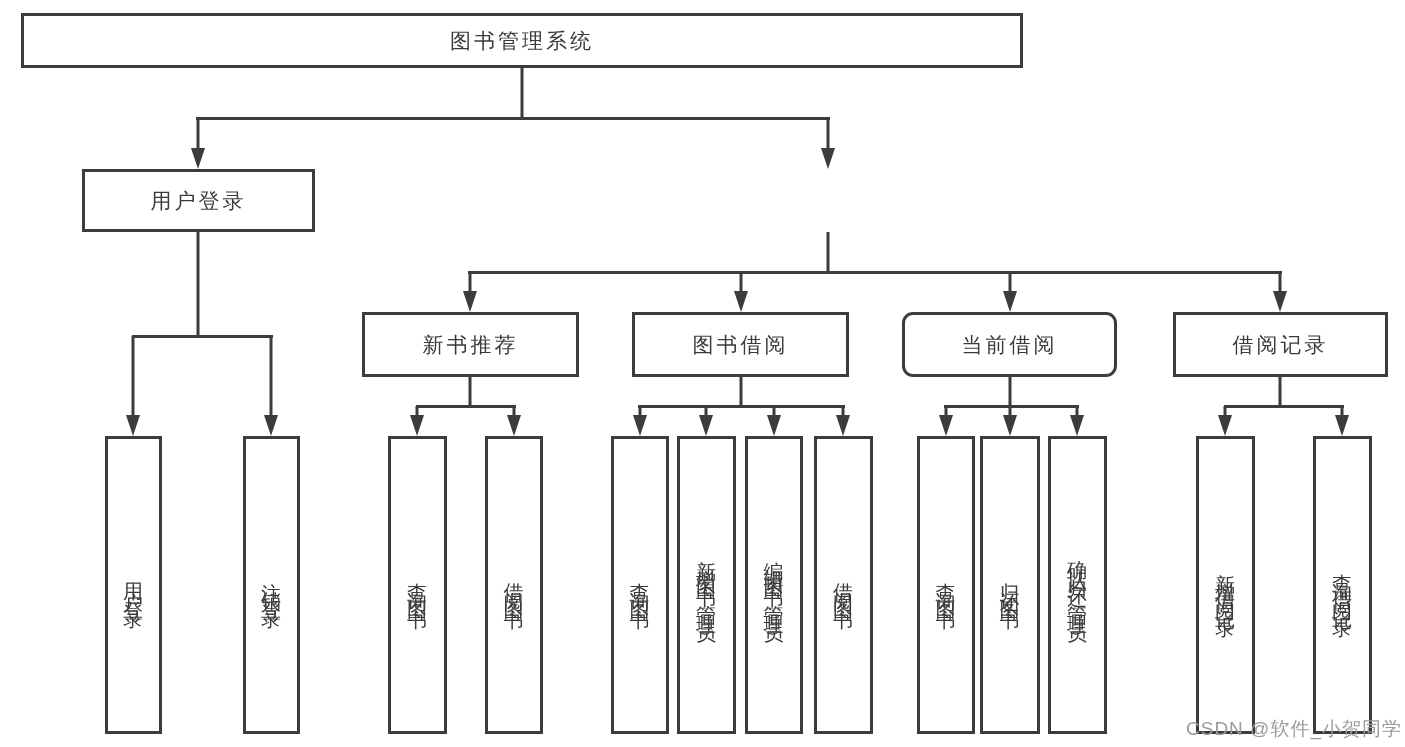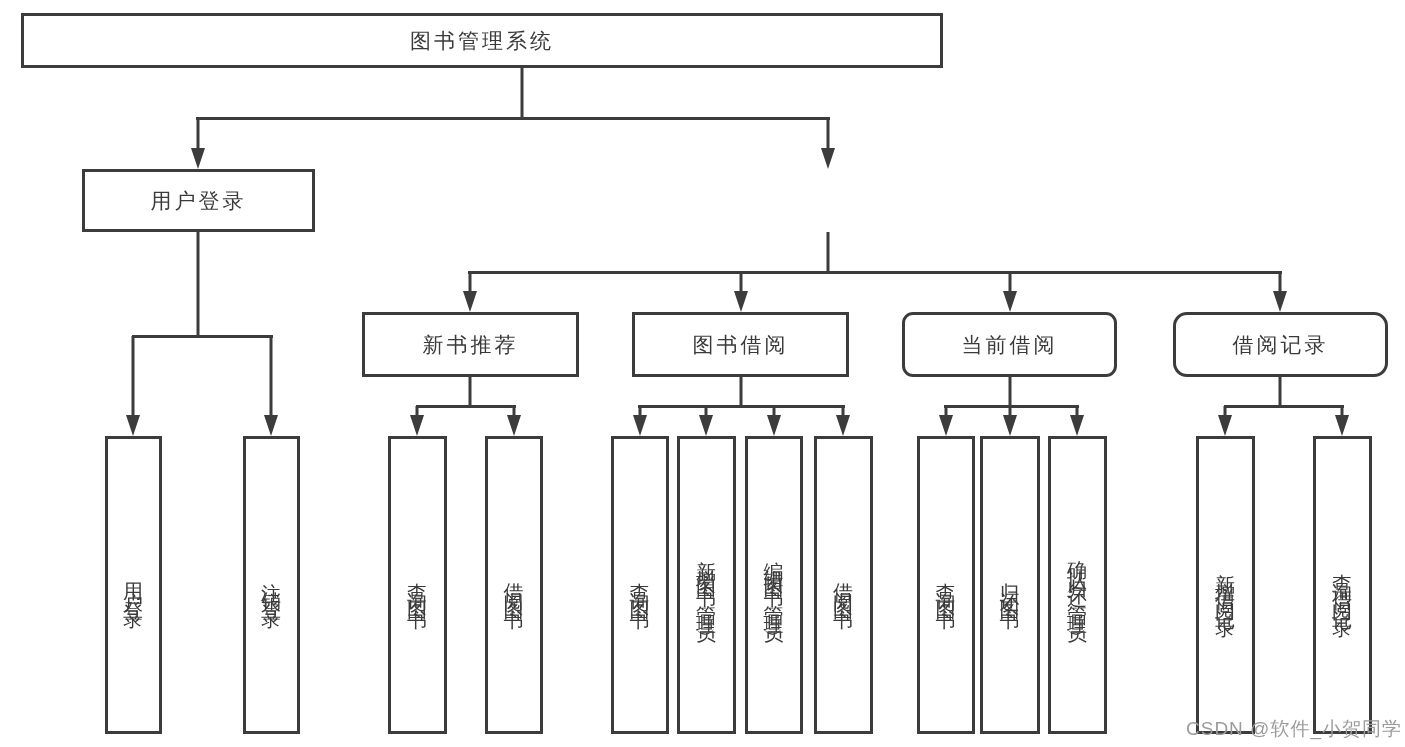--- a/index.html
+++ b/index.html
@@ -28,21 +28,21 @@
   .watermark{
     position:absolute;left:1186px;top:716px;width:212px;
     font-size:19px;letter-spacing:1px;color:#9b9b9b;white-space:nowrap;
   }
 </style>
 </head>
 <body>
 
 <div class="canvas">
 
-  <div class="box" style="left:21px;top:13px;width:922px;height:55px;">
+  <div class="box" style="left:21px;top:13px;width:1002px;height:55px;">
     <span>图书管理系统</span>
   </div>
 
   <div>
     <div class="vl" style="left:522px;top:68px;height:52px;"></div>
     <div class="hl" style="left:196px;top:117px;width:634px;"></div>
     <div class="vl" style="left:198px;top:118px;height:38px;"></div>
     <div class="vl" style="left:828px;top:118px;height:38px;"></div>
     <div class="arr" style="left:198px;top:148px;"></div>
     <div class="arr" style="left:828px;top:148px;"></div>
@@ -67,21 +67,21 @@
 
   <div class="box" style="left:362px;top:312px;width:217px;height:65px;">
     <span>新书推荐</span>
   </div>
   <div class="box" style="left:632px;top:312px;width:217px;height:65px;">
     <span>图书借阅</span>
   </div>
   <div class="box" style="left:902px;top:312px;width:215px;height:65px;border-radius:11px;">
     <span>当前借阅</span>
   </div>
-  <div class="box" style="left:1173px;top:312px;width:215px;height:65px;border-radius:14px;">
+  <div class="box" style="left:1173px;top:312px;width:215px;height:65px;">
     <span>借阅记录</span>
   </div>
 
   <div>
     <div class="vl" style="left:198px;top:232px;height:106px;"></div>
     <div class="hl" style="left:132px;top:335px;width:141px;"></div>
     <div class="vl" style="left:133px;top:336px;height:88px;"></div>
     <div class="vl" style="left:271px;top:336px;height:88px;"></div>
     <div class="arr" style="left:133px;top:415px;"></div>
     <div class="arr" style="left:271px;top:415px;"></div>

